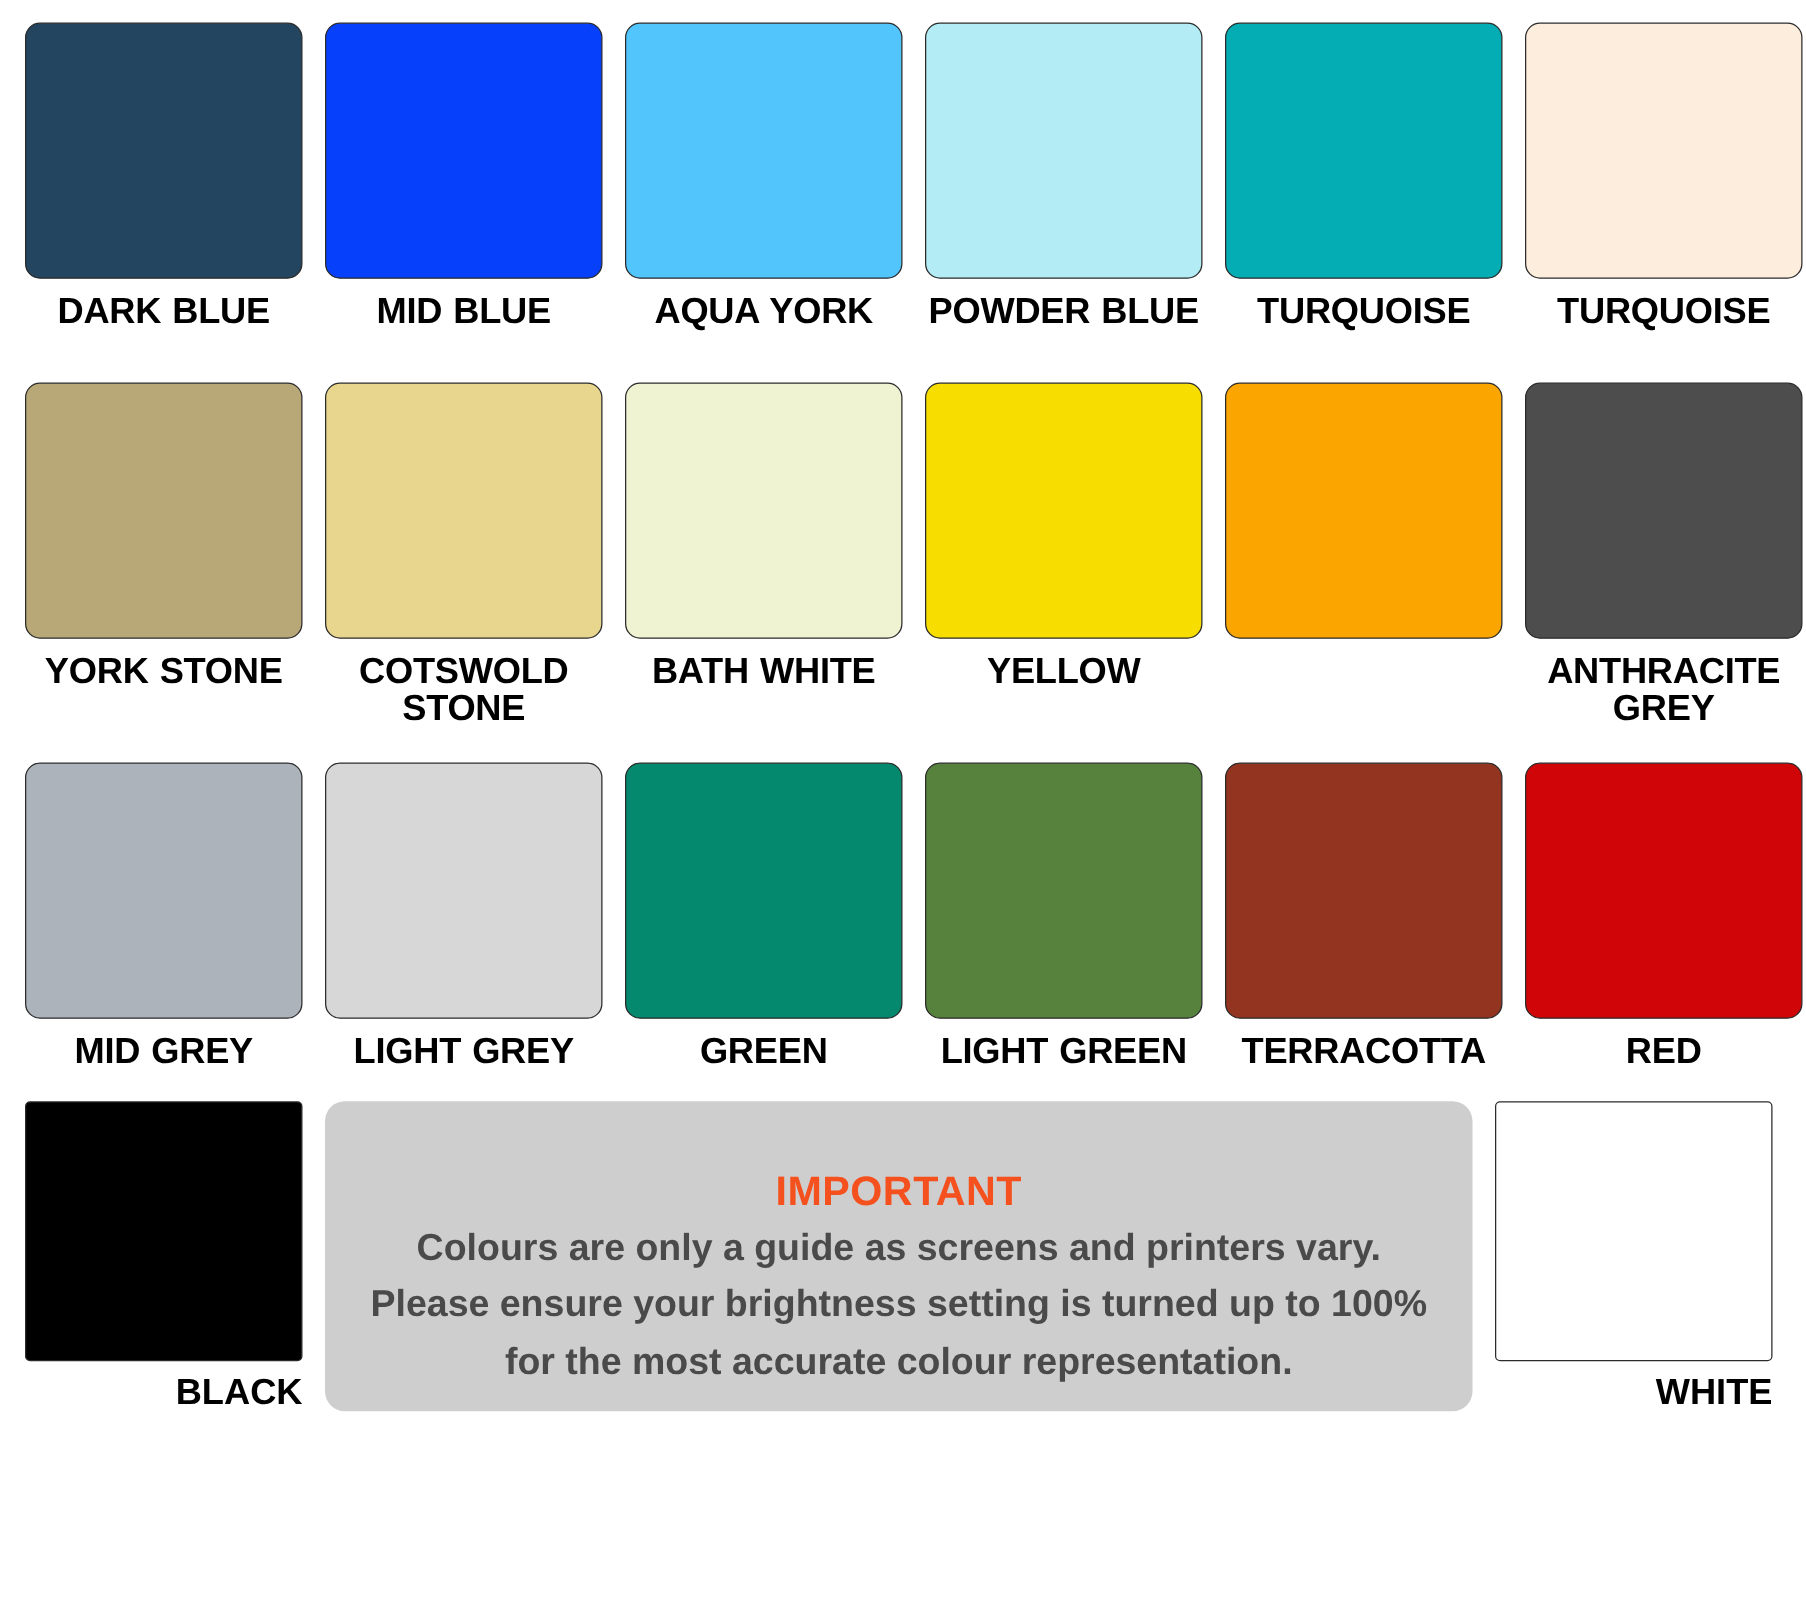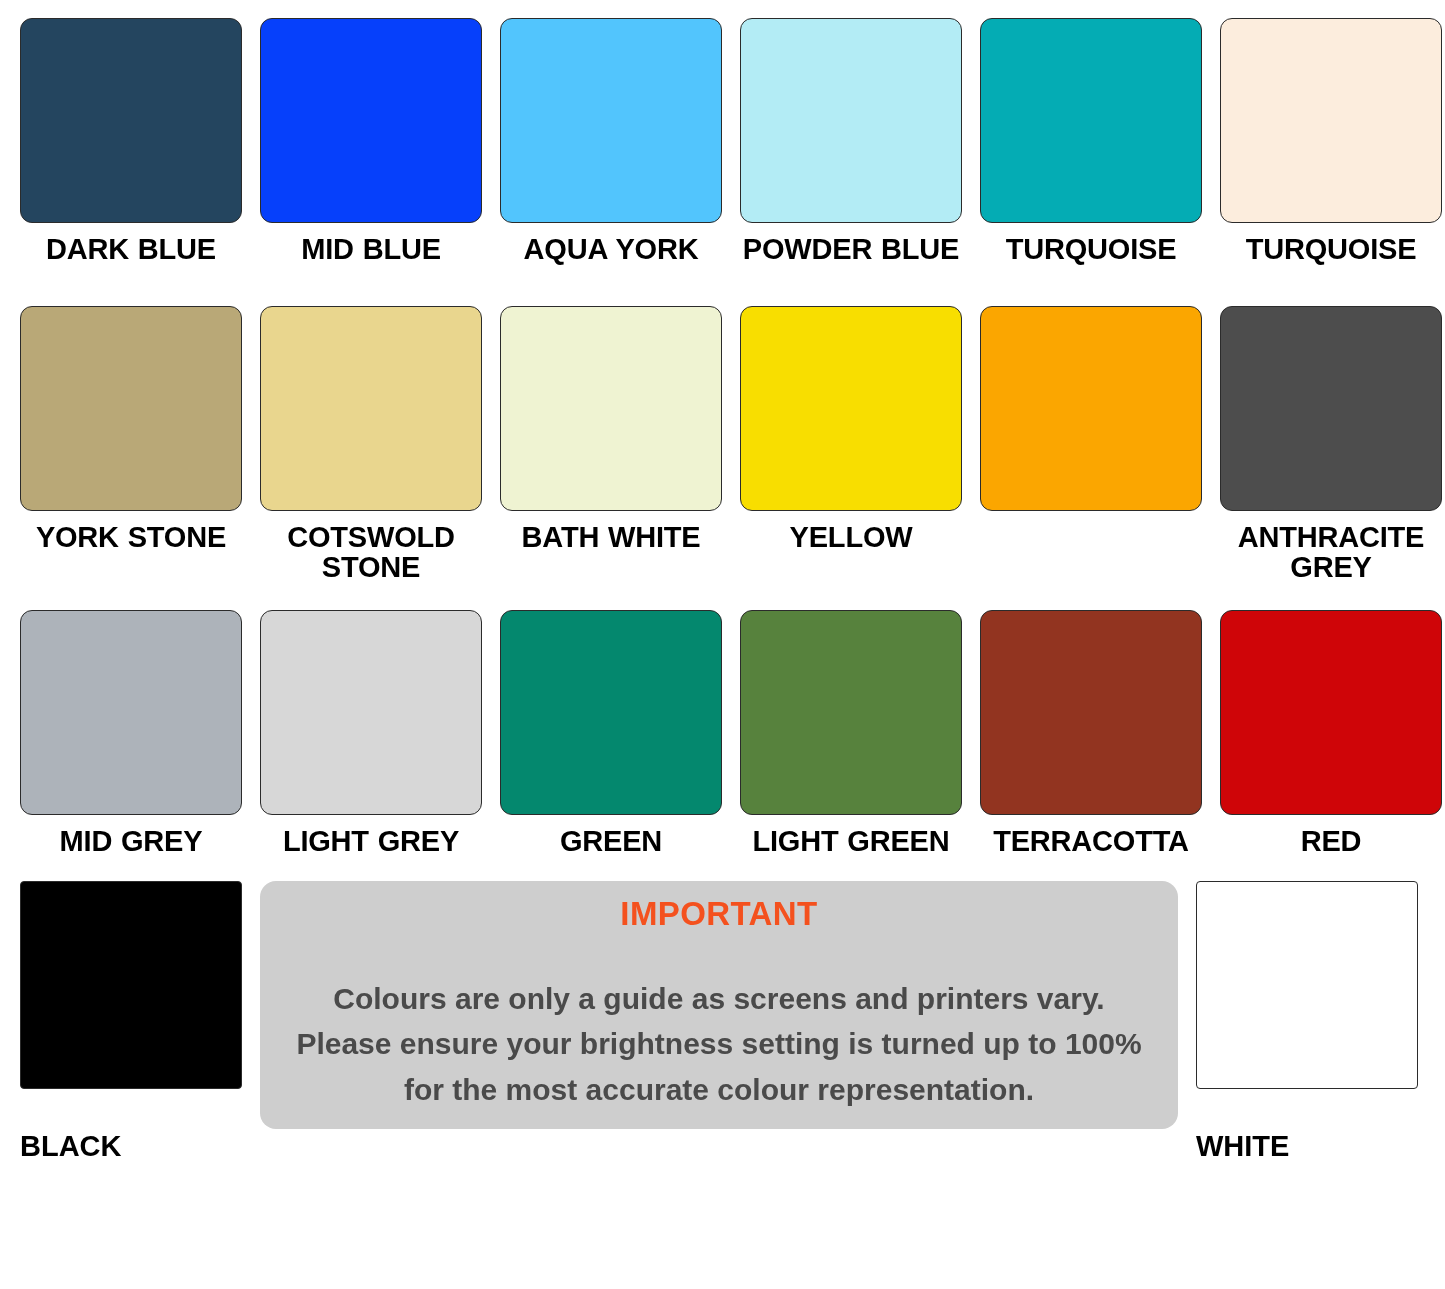--- a/index.html
+++ b/index.html
@@ -71,22 +71,21 @@
   .bottom-row {
     display: grid;
     grid-template-columns: 222px 918px 222px;
     column-gap: 18px;
     align-items: start;
   }
 
   .bottom-cell {
     display: flex;
     flex-direction: column;
-    align-items: flex-start;
-    gap: 32px;
+    align-items: flex-end;
   }
 
   .bottom-chip {
     width: 222px;
     height: 208px;
     border-radius: 4px;
     border: 1px solid #2b2b2b;
     box-sizing: border-box;
   }
 
@@ -107,21 +106,21 @@
   .notice-panel {
     width: 918px;
     min-height: 248px;
     background: #cecece;
     border-radius: 16px;
     box-sizing: border-box;
     padding: 14px 26px 16px 26px;
     display: flex;
     flex-direction: column;
     align-items: center;
-    justify-content: space-between;
+    justify-content: flex-end;
   }
 
   .notice-title {
     color: #f4511e;
     font-size: 33px;
     font-weight: bold;
     letter-spacing: 0.4px;
     margin: 0 0 4px 0;
     text-align: center;
   }

